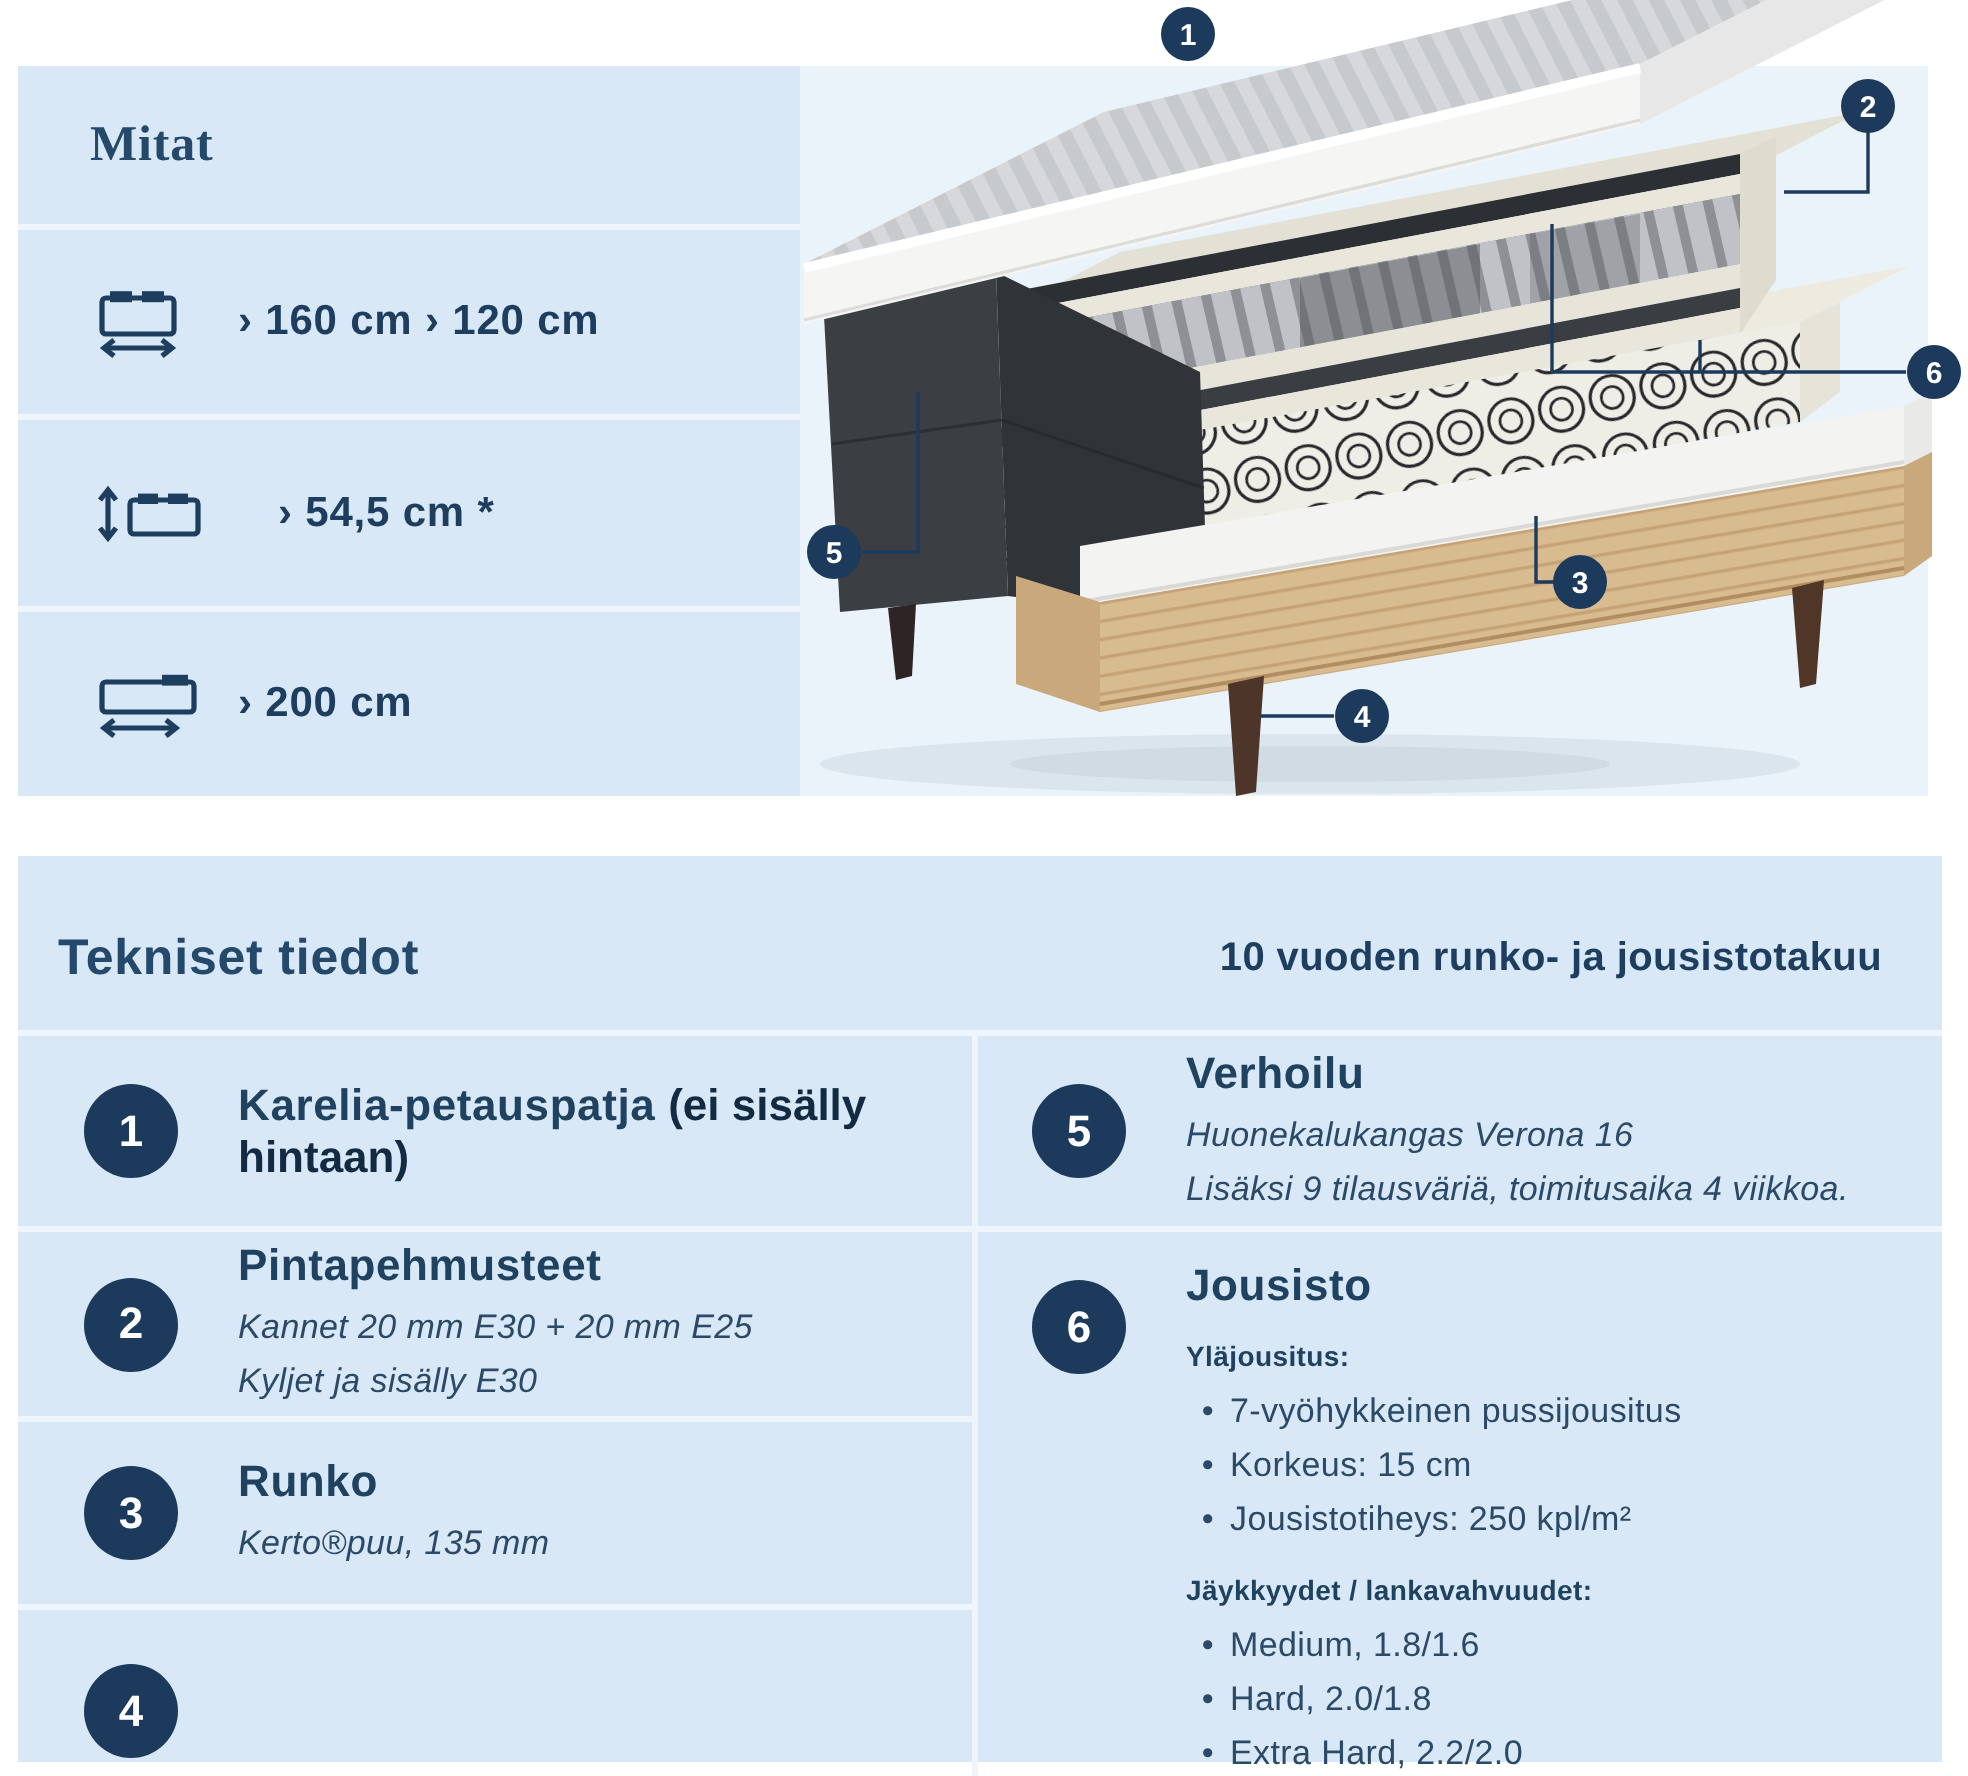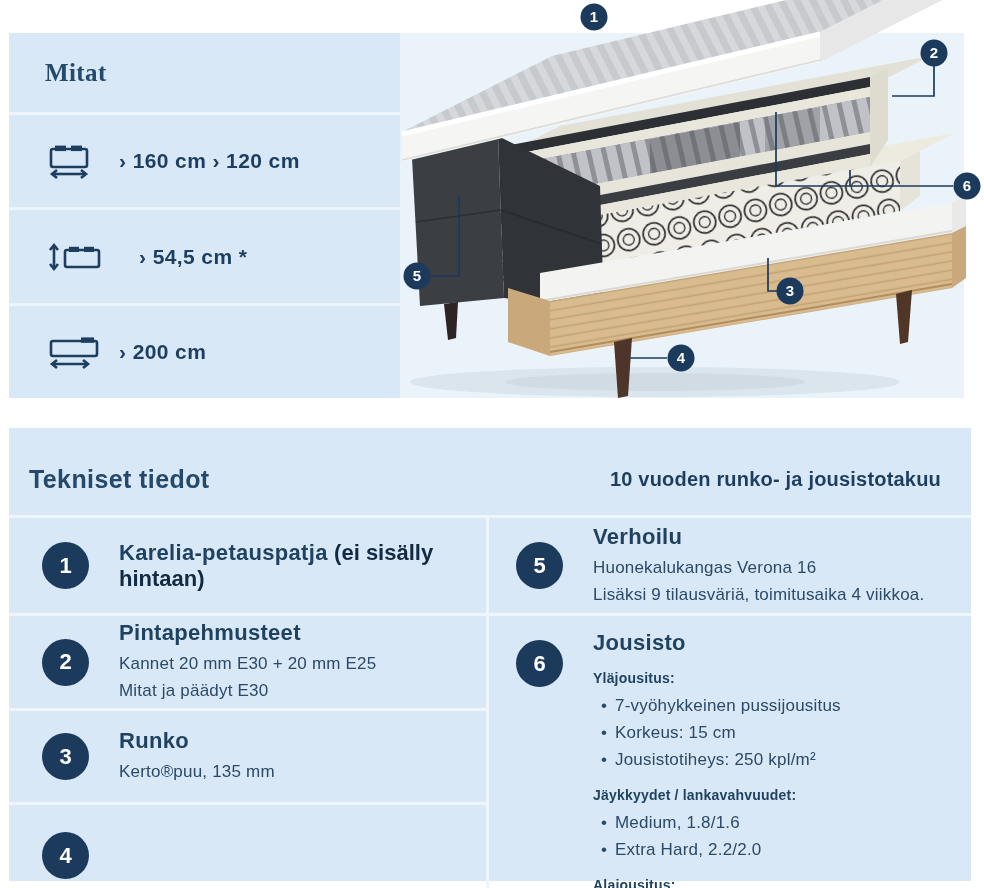--- a/index.html
+++ b/index.html
@@ -44,21 +44,21 @@
   .tech-row:last-child{border-bottom:none;flex:1;}
   .tech-col-right .tech-row{padding-left:27px;}
   .row-h1{height:98px;} .row-h2{height:95px;} .row-h3{height:94px;}
   .tech-row.top-align{align-items:flex-start;}
   .tech-row.top-align .num-circle{margin-top:24px;}
   .num-circle{width:47px;height:47px;flex:0 0 47px;border-radius:50%;background:var(--circle);
     color:#fff;font-size:22px;font-weight:700;display:flex;align-items:center;justify-content:center;}
   .item-text{margin-left:30px;padding:14px 10px 14px 0;}
   .item-title{font-size:22px;font-weight:700;color:#1f4260;letter-spacing:.3px;}
   .item-note{font-weight:800;color:#122b42;letter-spacing:0;}
-  .item-line{font-size:17px;line-height:27px;color:var(--body);letter-spacing:.2px;}
+  .item-line{font-size:17px;line-height:27px;color:var(--body);letter-spacing:.2px;font-style:italic;}
   .item-line.first{margin-top:4px;}
   .sub-heading{font-size:14px;font-weight:700;color:#1f4260;line-height:27px;margin-top:9px;letter-spacing:.2px;}
   .bullet-line{font-size:17px;line-height:27px;color:var(--body);display:flex;letter-spacing:.2px;}
   .bullet-line::before{content:"•";width:22px;flex:0 0 22px;text-align:center;color:var(--body);}
 </style>
 </head>
 <body>
 
 <div class="page">
 
@@ -238,21 +238,21 @@
               <span class="item-note">(ei sisälly hintaan)</span>
             </div>
           </div>
         </div>
 
         <div class="tech-row row-h2">
           <div class="num-circle">2</div>
           <div class="item-text">
             <div class="item-title">Pintapehmusteet</div>
             <div class="item-line first">Kannet 20 mm E30 + 20 mm E25</div>
-            <div class="item-line">Mitat ja päädyt E30</div>
+            <div class="item-line">Kyljet ja sisälly E30</div>
           </div>
         </div>
 
         <div class="tech-row row-h3">
           <div class="num-circle">3</div>
           <div class="item-text">
             <div class="item-title">Runko</div>
             <div class="item-line first">Kerto®puu, 135 mm</div>
           </div>
         </div>
@@ -287,20 +287,23 @@
               </div>
             <div class="bullet-line">
                 <span>Jousistotiheys: 250 kpl/m²</span>
               </div>
 
             <div class="sub-heading">Jäykkyydet / lankavahvuudet:</div>
             <div class="bullet-line">
                 <span>Medium, 1.8/1.6</span>
               </div>
             <div class="bullet-line">
+                <span>Hard, 2.0/1.8</span>
+              </div>
+            <div class="bullet-line">
                 <span>Extra Hard, 2.2/2.0</span>
               </div>
 
             <div class="sub-heading">Alajousitus:</div>
 
           </div>
         </div>
       </div>
     </div>
   </div>

